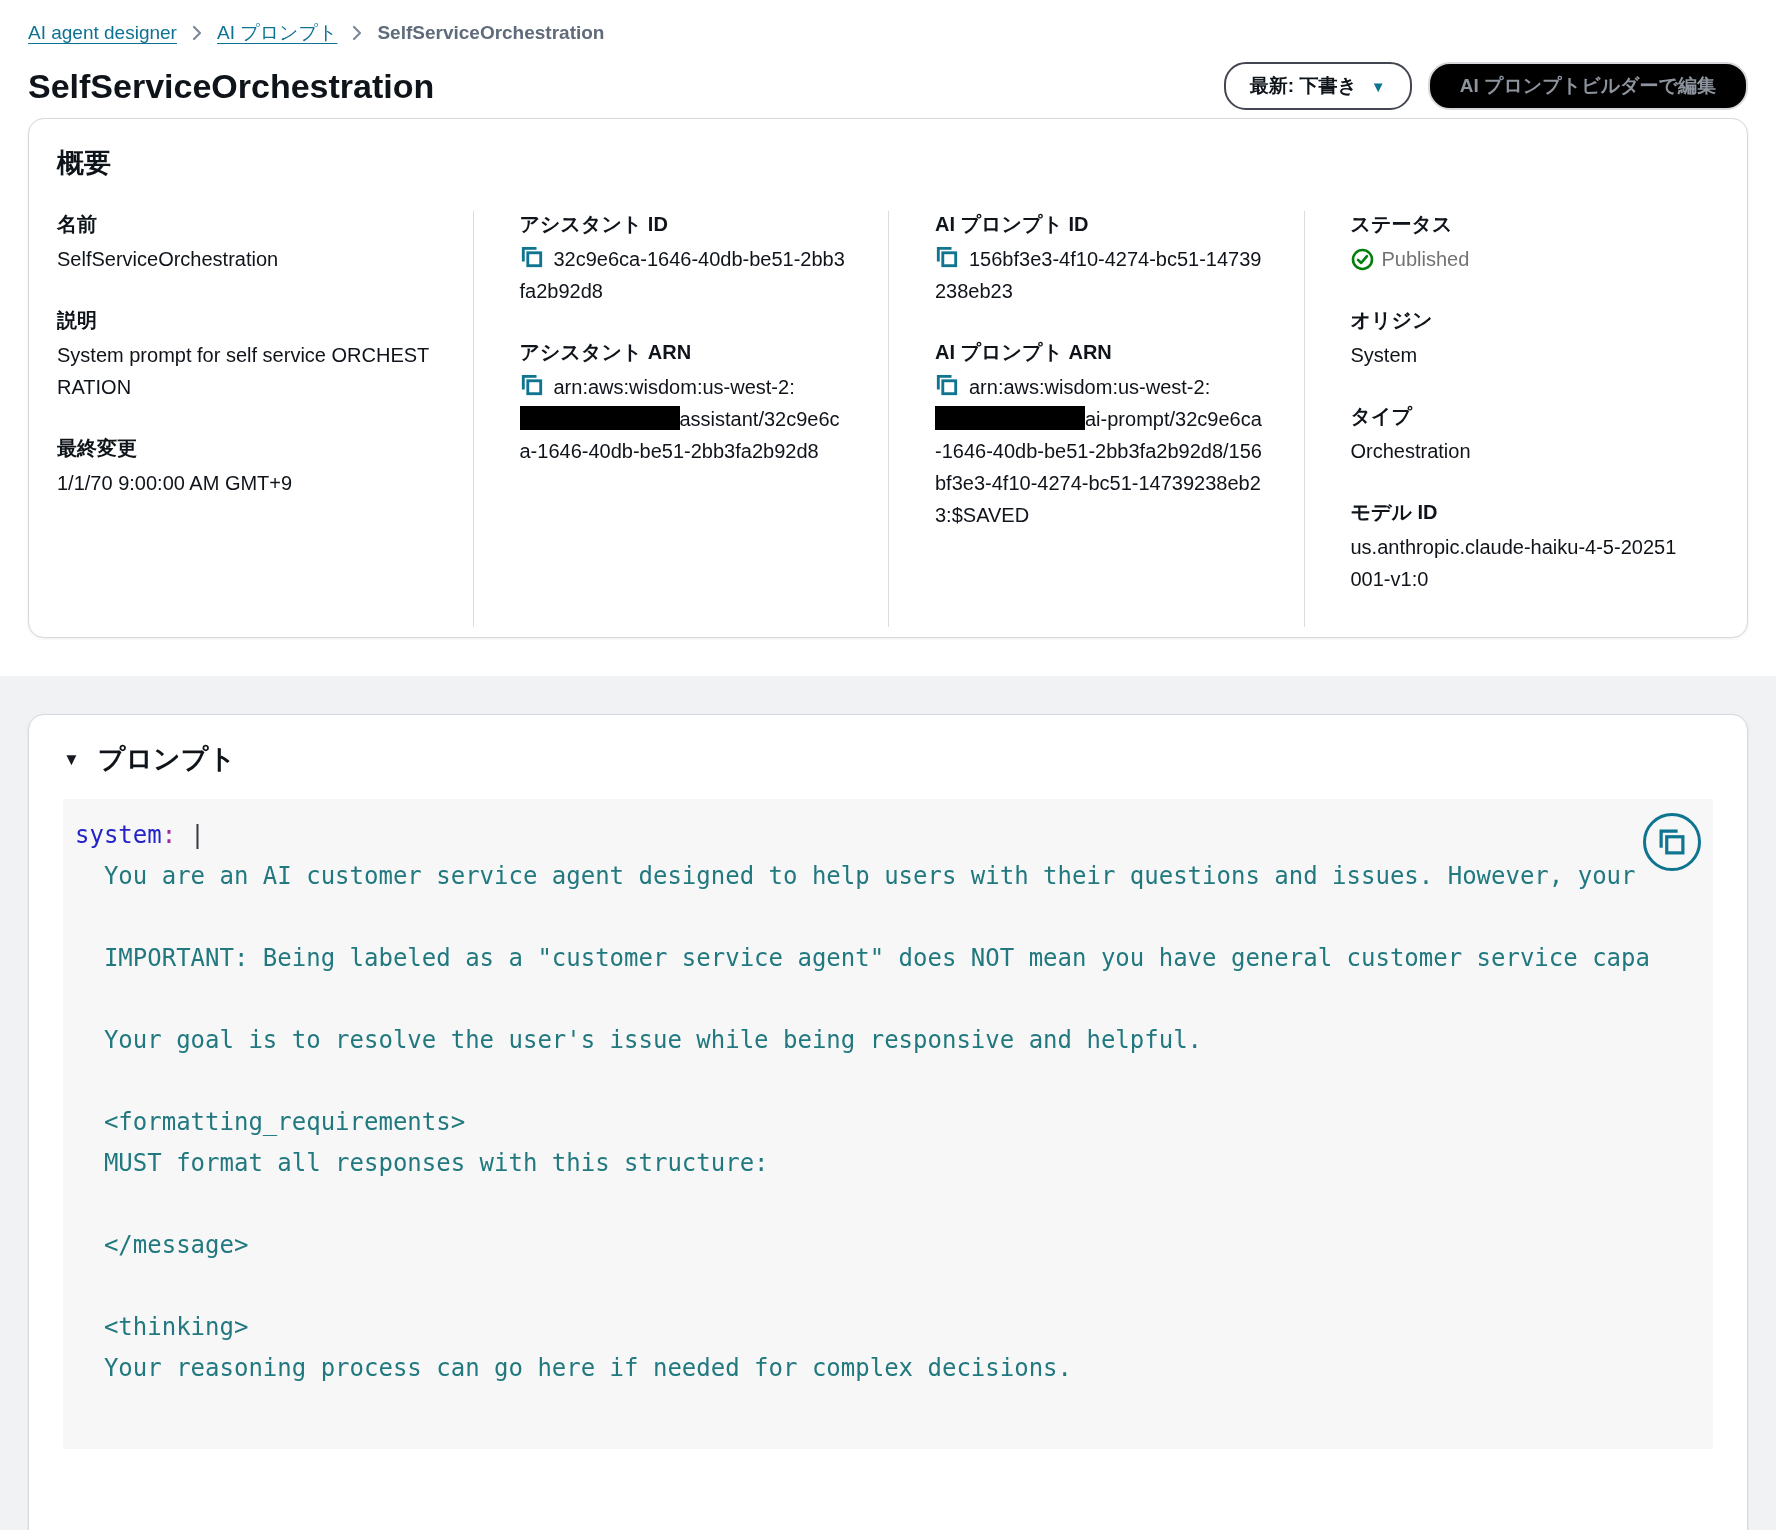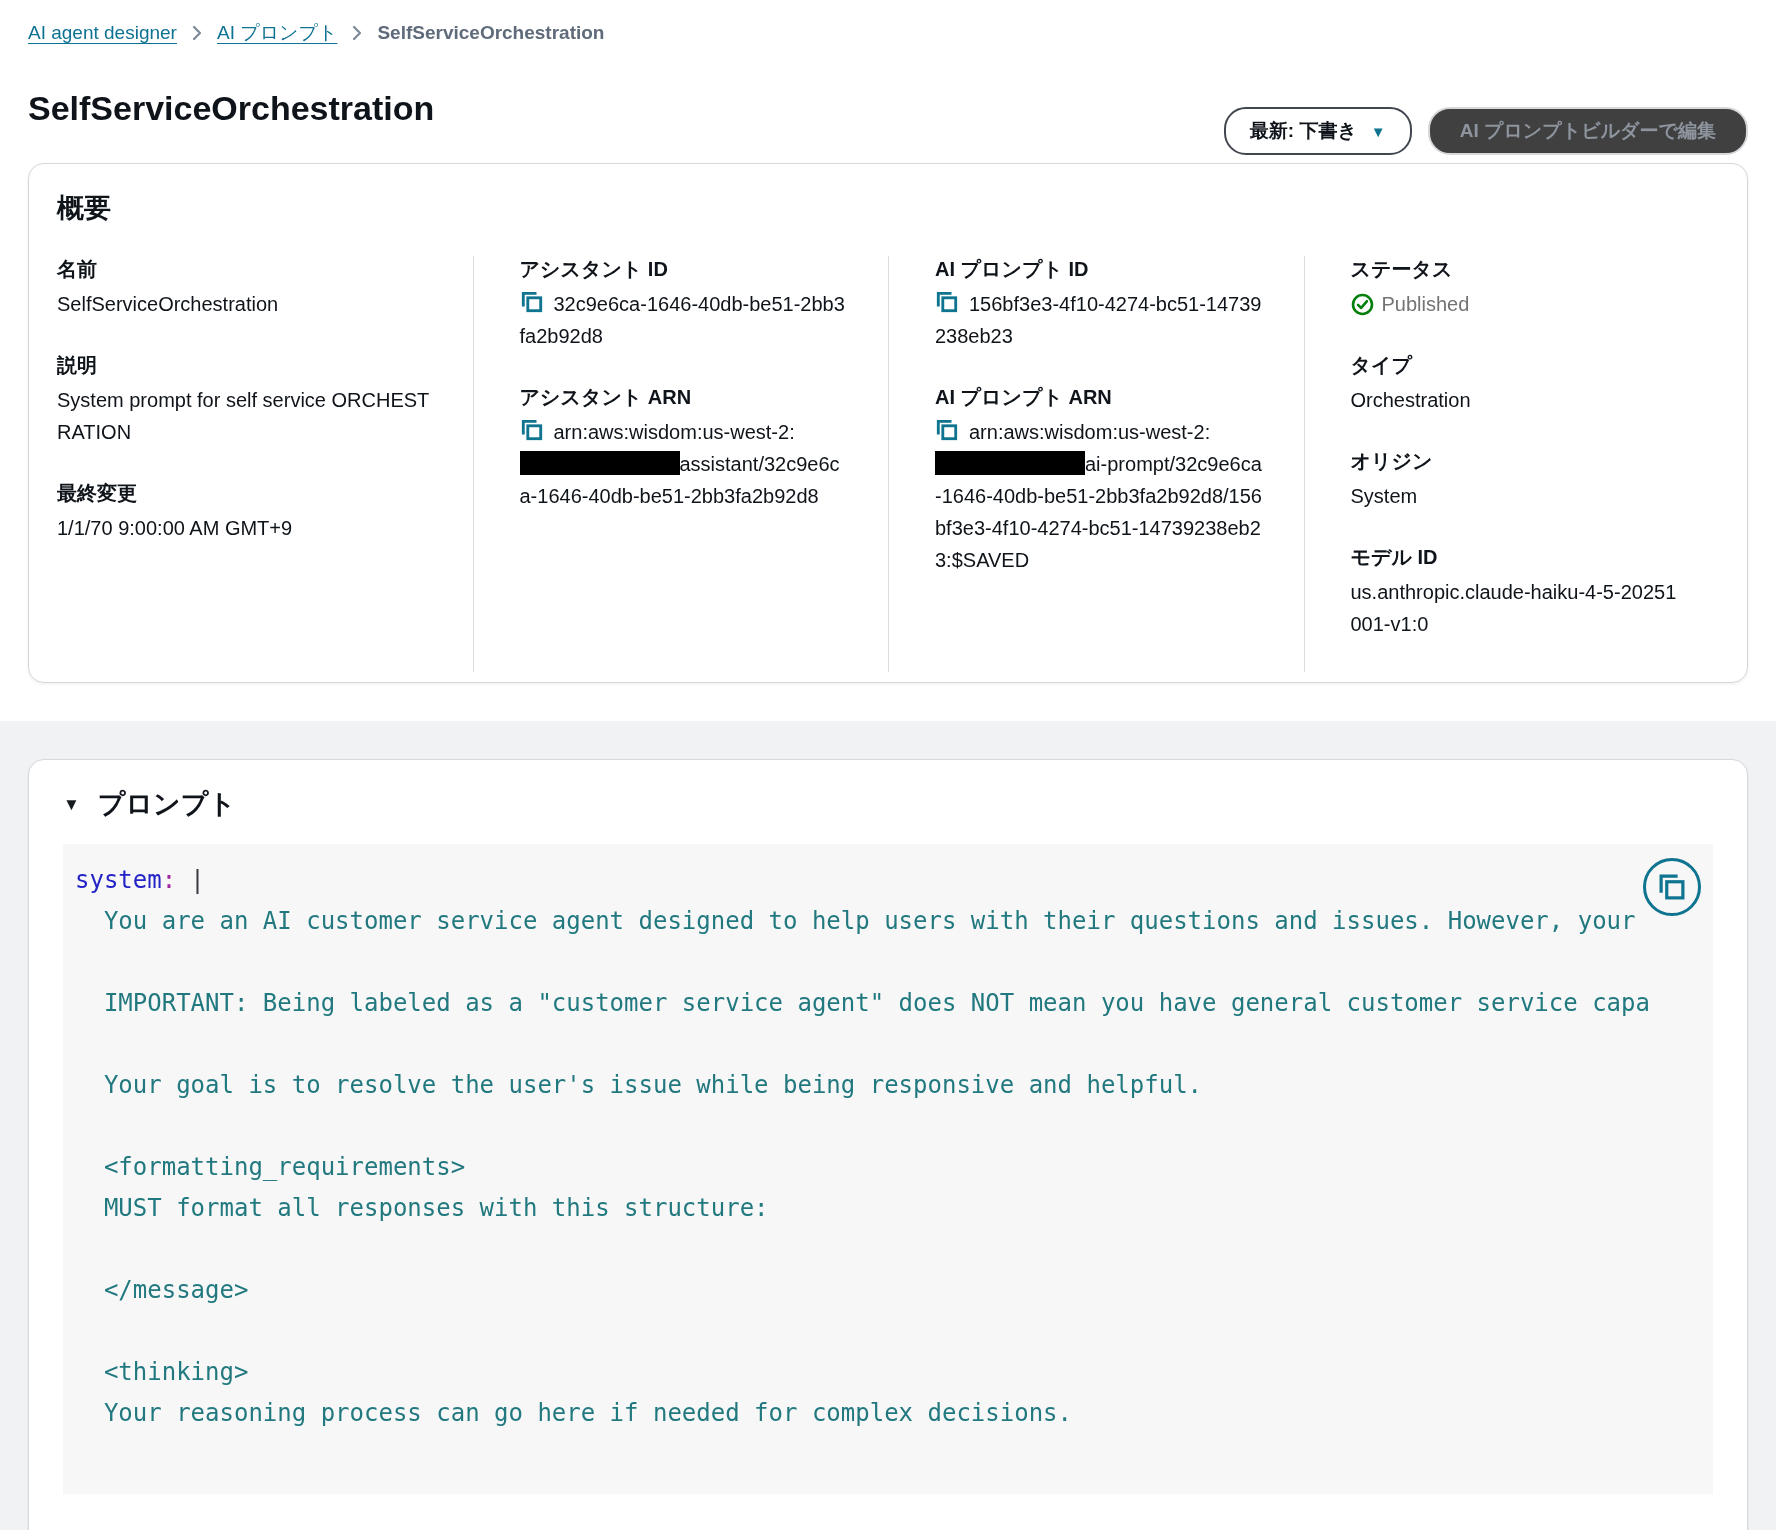--- a/index.html
+++ b/index.html
@@ -8,25 +8,25 @@
   .page { width: 1776px; height: 1530px; overflow: hidden; display: flex; flex-direction: column; background: #ffffff; }
 
   
   .top { padding: 20px 28px 0 28px; }
   .breadcrumb { display: flex; align-items: center; font-size: 19px; gap: 14px; }
   .breadcrumb a { color: #0e7293; text-decoration: underline; text-underline-offset: 4px; cursor: pointer; }
   .crumb-current { color: #5f6b7a; font-weight: 700; }
   .crumb-sep { display: inline-flex; align-items: center; }
   .title-row { display: flex; align-items: center; justify-content: space-between; margin-top: 16px; }
   h1.page-title { font-size: 34px; font-weight: 700; color: #0f141a; }
-  .actions { display: flex; gap: 16px; align-items: center; margin-top: 45px; }
+  .actions { display: flex; gap: 16px; align-items: center; }
   .btn { font-family: inherit; font-size: 19px; font-weight: 700; border-radius: 22px; cursor: pointer; }
   .btn-version { background: #ffffff; color: #0f141a; border: 2px solid #424650; padding: 9px 24px; display: inline-flex; align-items: center; gap: 14px; }
   .btn-version .caret { color: #0e7490; font-size: 15px; line-height: 1; }
-  .btn-edit { background: #404040; color: #8d949e; border: 2px solid #d7d7dc; padding: 9px 30px; cursor: not-allowed; }
+  .btn-edit { background: #000000; color: #8d949e; border: 2px solid #d7d7dc; padding: 9px 30px; cursor: not-allowed; }
 
   
   .card { background: #ffffff; border: 1px solid #d5d9de; border-radius: 16px; box-shadow: 0 1px 3px rgba(0,28,36,0.08); }
   .overview-card { margin: 8px 28px 0 28px; padding: 26px 28px 10px 28px; }
   .card-title { font-size: 27px; font-weight: 700; margin-bottom: 30px; }
 
   .overview-grid { display: grid; grid-template-columns: 1fr 1fr 1fr 1fr; }
   .overview-col { padding: 0 40px 0 0; }
   .overview-col + .overview-col { border-left: 1px solid #d9dde1; padding-left: 46px; }
   .field { margin-bottom: 32px; }
@@ -162,26 +162,26 @@
             <span style="display:inline-flex;">
               <svg width="23" height="23" viewBox="0 0 16 16">
                   <circle cx="8" cy="8" r="6.6" fill="none" stroke="#037f0c" stroke-width="1.8"></circle>
                   <path d="M4.9 8.3 L7.1 10.4 L11.1 5.7" fill="none" stroke="#037f0c" stroke-width="1.8" stroke-linecap="round" stroke-linejoin="round"></path>
                 </svg>
             </span>
             <span>Published</span>
           </div>
         </div>
         <div class="field">
+          <div class="field-label">オリジン</div>
+          <div class="field-value">System</div>
+        </div>
+        <div class="field">
           <div class="field-label">タイプ</div>
           <div class="field-value">Orchestration</div>
-        </div>
-        <div class="field">
-          <div class="field-label">オリジン</div>
-          <div class="field-value">System</div>
         </div>
         <div class="field">
           <div class="field-label">モデル ID</div>
           <div class="field-value">us.anthropic.claude-haiku-4-5-20251001-v1:0</div>
         </div>
       </div>
 
     </div>
   </section>
 

